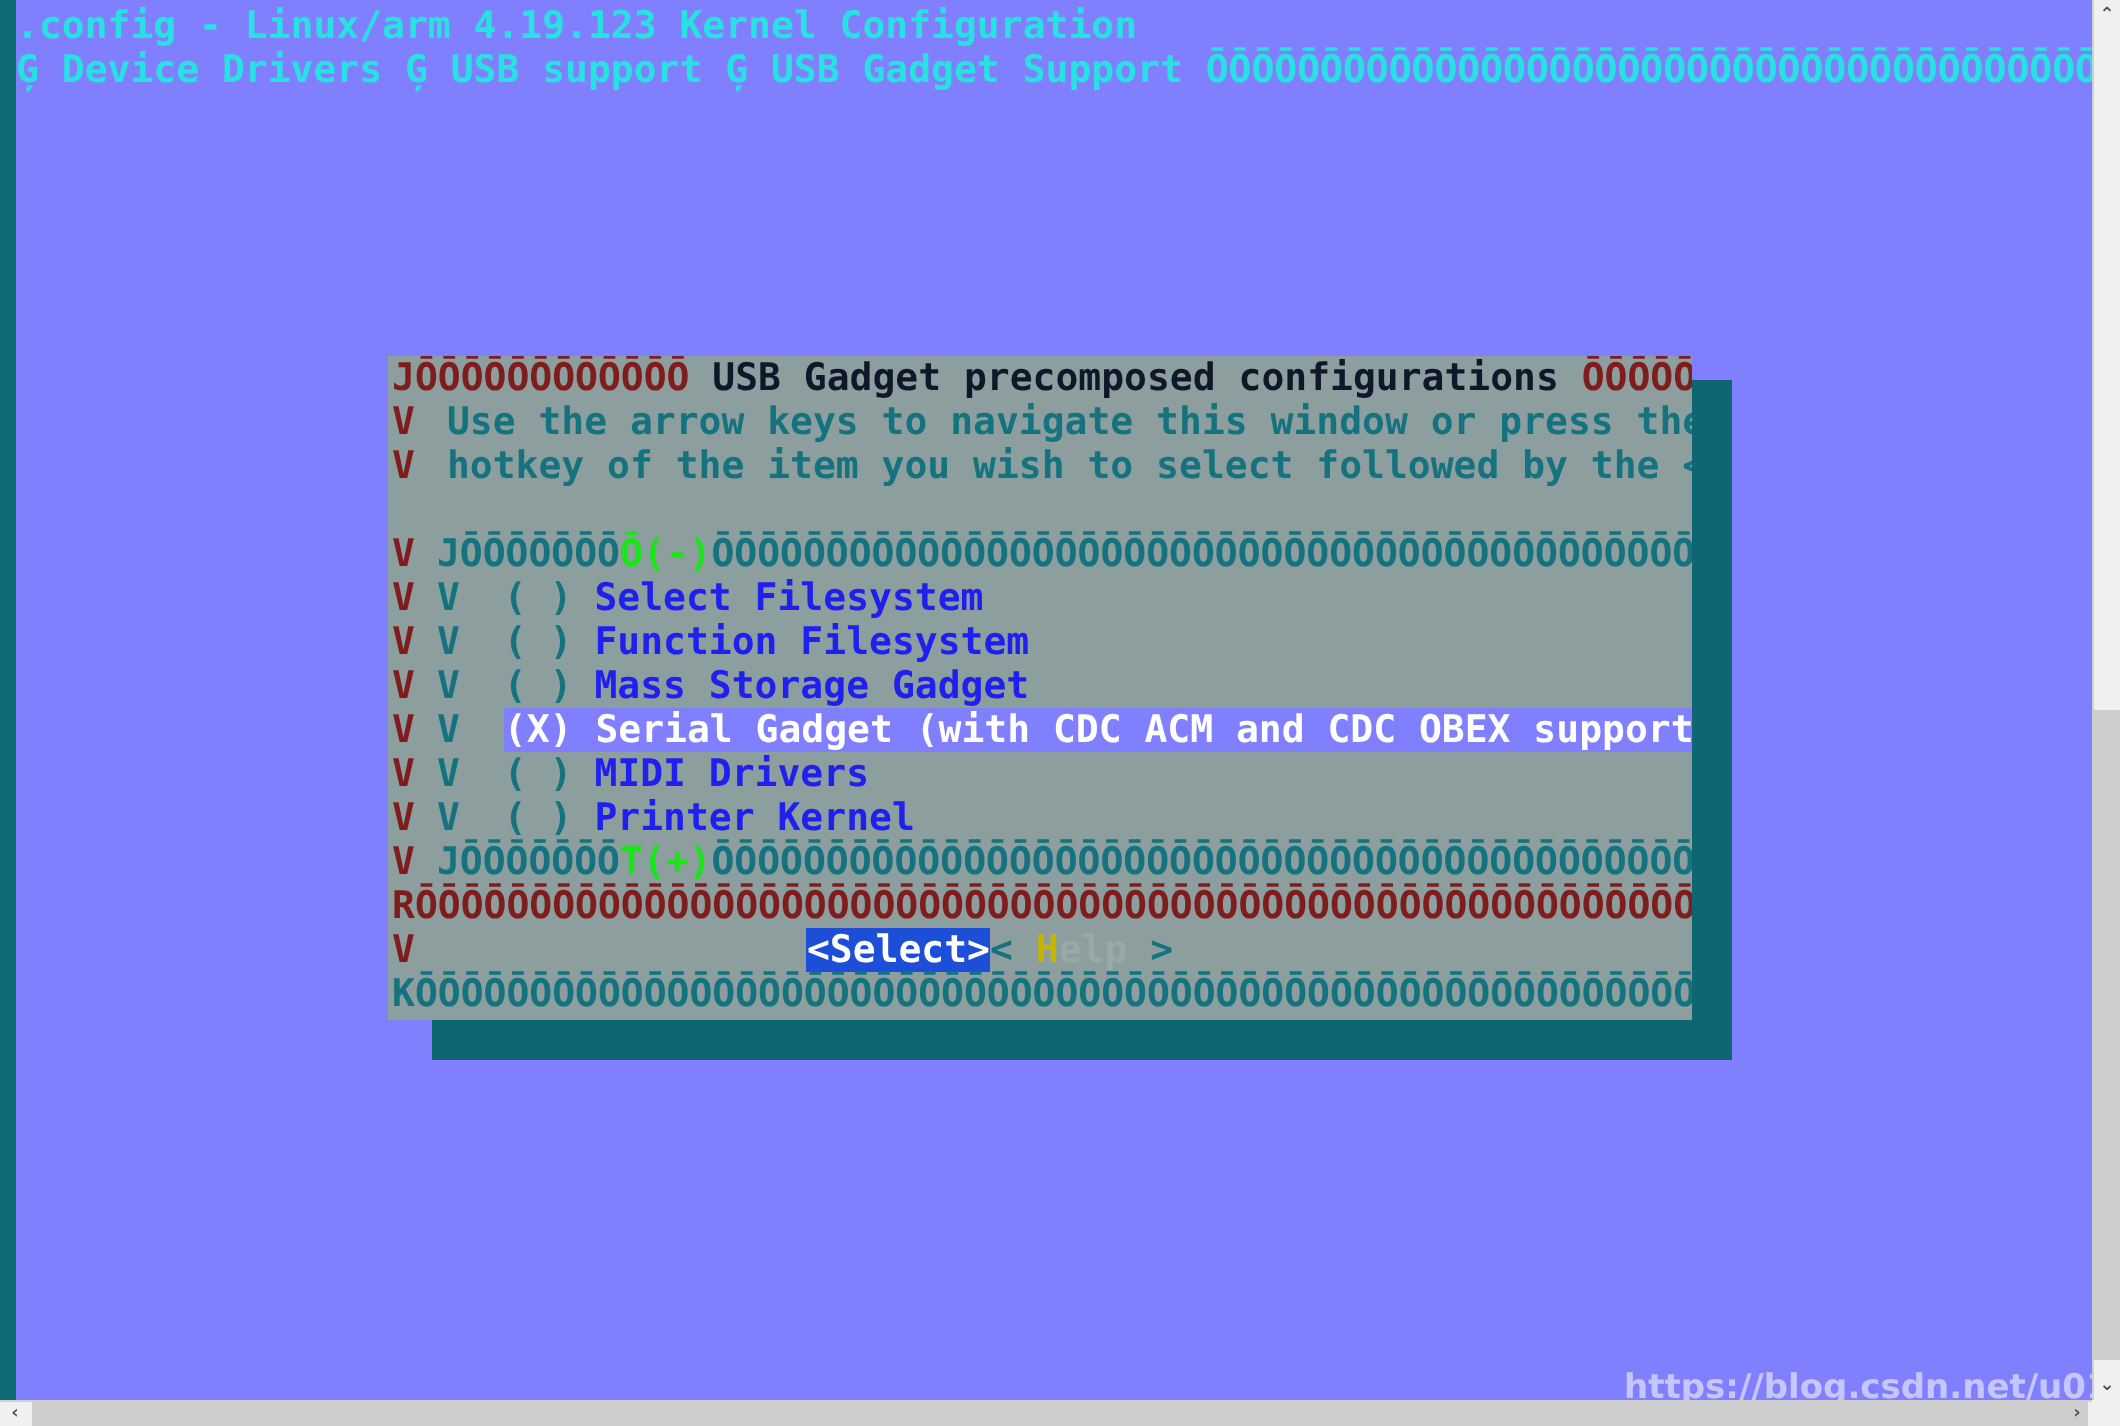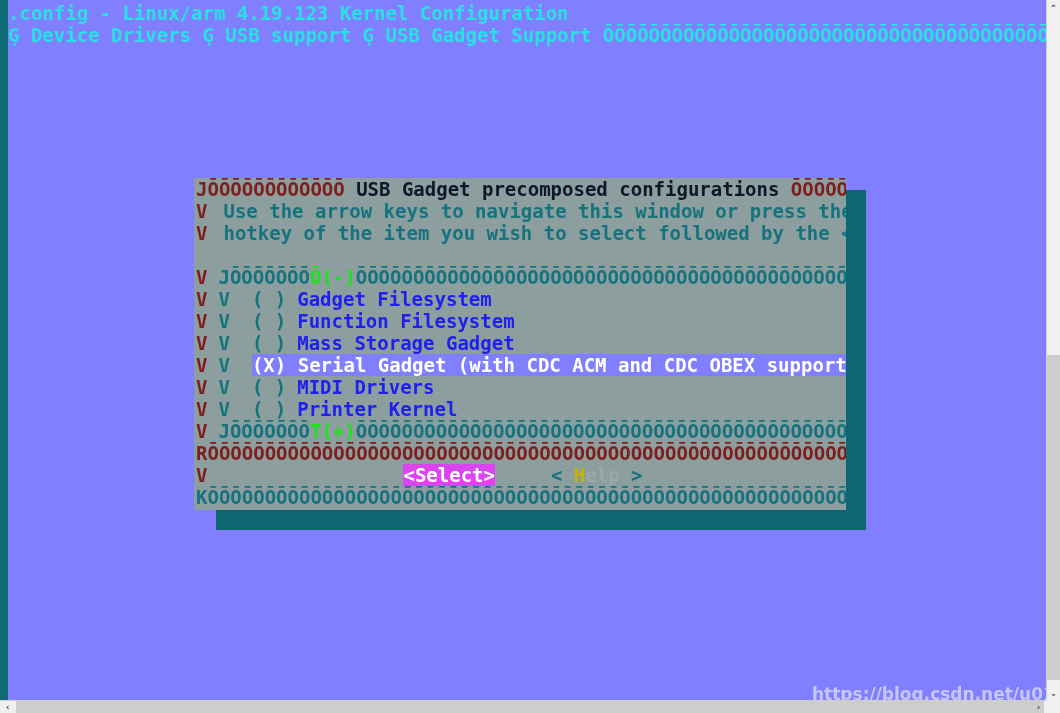--- a/index.html
+++ b/index.html
@@ -66,21 +66,21 @@
   .frame-dim{ color:#15737f; }
   .dtitle{ color:#0f172a; }
   .help{ color:#15737f; }
   .item{ color:#2020ee; }
   .marker{ color:#15737f; }
   .arrow{ color:#19e519; }
   .sel{
     background:#8080ff;color:#ffffff;
   }
   .btn-sel{
-    background:#d946ef;color:#ffffff;
+    background:#1d4ed8;color:#ffffff;
   }
   .btn-brk{ color:#15737f; }
   .btn-hot{ color:#c8b400; }
   .btn-txt{ color:#9aa8a8; }
 
   
   #watermark{
     position:absolute;
     left:812px;top:684px;
     font-family:"DejaVu Sans","Liberation Sans",sans-serif;
@@ -152,40 +152,40 @@
     
     <div class="drow" style="top:22px;left:2px;"><span class="frame">V</span><span class="help" style="padding-left:16px;">Use the arrow keys to navigate this window or press the</span></div>
 
     <div class="drow" style="top:44px;left:2px;"><span class="frame">V</span><span class="help" style="padding-left:16px;">hotkey of the item you wish to select followed by the &lt;SPACE</span></div>
 
 
     
     <div class="drow" style="top:88px;left:2px;"><span class="frame">V</span><span class="frame-dim" style="padding-left:11px;">JŌŌŌŌŌŌŌ</span><span class="arrow">Ō(-)</span><span class="frame-dim">ŌŌŌŌŌŌŌŌŌŌŌŌŌŌŌŌŌŌŌŌŌŌŌŌŌŌŌŌŌŌŌŌŌŌŌŌŌŌŌŌŌŌŌŌŌŌŌI</span></div>
 
     
-    <div class="drow" style="top:110px;left:2px;"><span class="frame">V</span><span class="frame-dim" style="padding-left:11px;">V</span><span class="marker" style="padding-left:22px;">( )</span><span class="item" style="padding-left:11px;">Gadget Filesystem</span></div>
+    <div class="drow" style="top:110px;left:2px;"><span class="frame">V</span><span class="frame-dim" style="padding-left:11px;">V</span><span class="marker" style="padding-left:22px;">( )</span><span class="item" style="padding-left:11px;">Select Filesystem</span></div>
 
     <div class="drow" style="top:132px;left:2px;"><span class="frame">V</span><span class="frame-dim" style="padding-left:11px;">V</span><span class="marker" style="padding-left:22px;">( )</span><span class="item" style="padding-left:11px;">Function Filesystem</span></div>
 
     <div class="drow" style="top:154px;left:2px;"><span class="frame">V</span><span class="frame-dim" style="padding-left:11px;">V</span><span class="marker" style="padding-left:22px;">( )</span><span class="item" style="padding-left:11px;">Mass Storage Gadget</span></div>
 
     <div class="drow" style="top:176px;left:2px;"><span class="frame">V</span><span class="frame-dim" style="padding-left:11px;">V</span><span style="padding-left:22px;"><span class="sel">(X)</span></span><span class="sel"> <span>Serial Gadget (with CDC ACM and CDC OBEX support)</span> </span></div>
 
     <div class="drow" style="top:198px;left:2px;"><span class="frame">V</span><span class="frame-dim" style="padding-left:11px;">V</span><span class="marker" style="padding-left:22px;">( )</span><span class="item" style="padding-left:11px;">MIDI Drivers</span></div>
 
     <div class="drow" style="top:220px;left:2px;"><span class="frame">V</span><span class="frame-dim" style="padding-left:11px;">V</span><span class="marker" style="padding-left:22px;">( )</span><span class="item" style="padding-left:11px;">Printer Kernel</span></div>
 
     
     <div class="drow" style="top:242px;left:2px;"><span class="frame">V</span><span class="frame-dim" style="padding-left:11px;">JŌŌŌŌŌŌŌ</span><span class="arrow">T(+)</span><span class="frame-dim">ŌŌŌŌŌŌŌŌŌŌŌŌŌŌŌŌŌŌŌŌŌŌŌŌŌŌŌŌŌŌŌŌŌŌŌŌŌŌŌŌŌŌŌŌŌŌŌH</span></div>
 
     
     <div class="drow frame" style="top:264px;left:2px;">RŌŌŌŌŌŌŌŌŌŌŌŌŌŌŌŌŌŌŌŌŌŌŌŌŌŌŌŌŌŌŌŌŌŌŌŌŌŌŌŌŌŌŌŌŌŌŌŌŌŌŌŌŌŌŌŌŌŌŌŌŌŌŌŌS</div>
 
     
-    <div class="drow" style="top:286px;left:2px;"><span class="frame">V</span><span style="padding-left:196px;"><span class="btn-sel">&lt;Select&gt;</span></span><span style="padding-left:56px;"><span class="btn-brk">&lt; </span><span class="btn-hot">H</span><span class="btn-txt">elp</span><span class="btn-brk"> &gt;</span></span></div>
+    <div class="drow" style="top:286px;left:2px;"><span class="frame">V</span><span style="padding-left:196px;"><span class="btn-sel">&lt;Select&gt;</span></span><span style=""><span class="btn-brk">&lt; </span><span class="btn-hot">H</span><span class="btn-txt">elp</span><span class="btn-brk"> &gt;</span></span></div>
 
     
     <div class="drow frame-dim" style="top:308px;left:2px;">KŌŌŌŌŌŌŌŌŌŌŌŌŌŌŌŌŌŌŌŌŌŌŌŌŌŌŌŌŌŌŌŌŌŌŌŌŌŌŌŌŌŌŌŌŌŌŌŌŌŌŌŌŌŌŌŌŌŌŌŌŌŌŌŌH</div>
   </div>
 
   <div id="watermark">https://blog.csdn.net/u01383690</div>
 
   <div id="vscroll">
     <div class="arrowbtn" id="vup">⌃</div>
     <div id="vthumb"></div>

